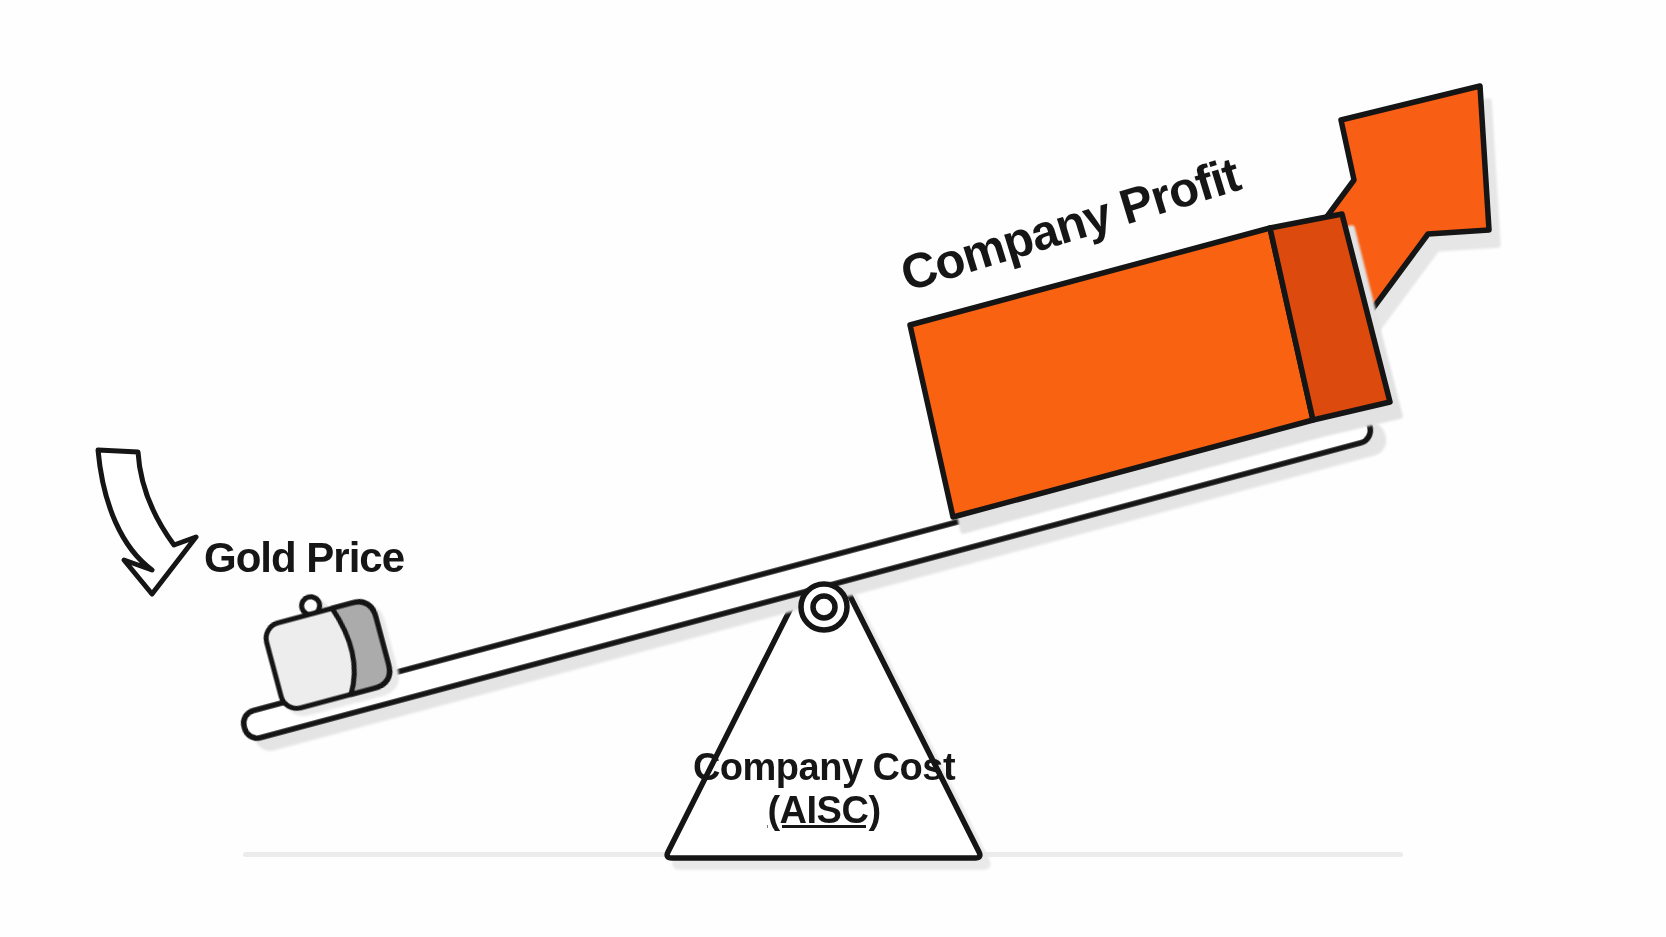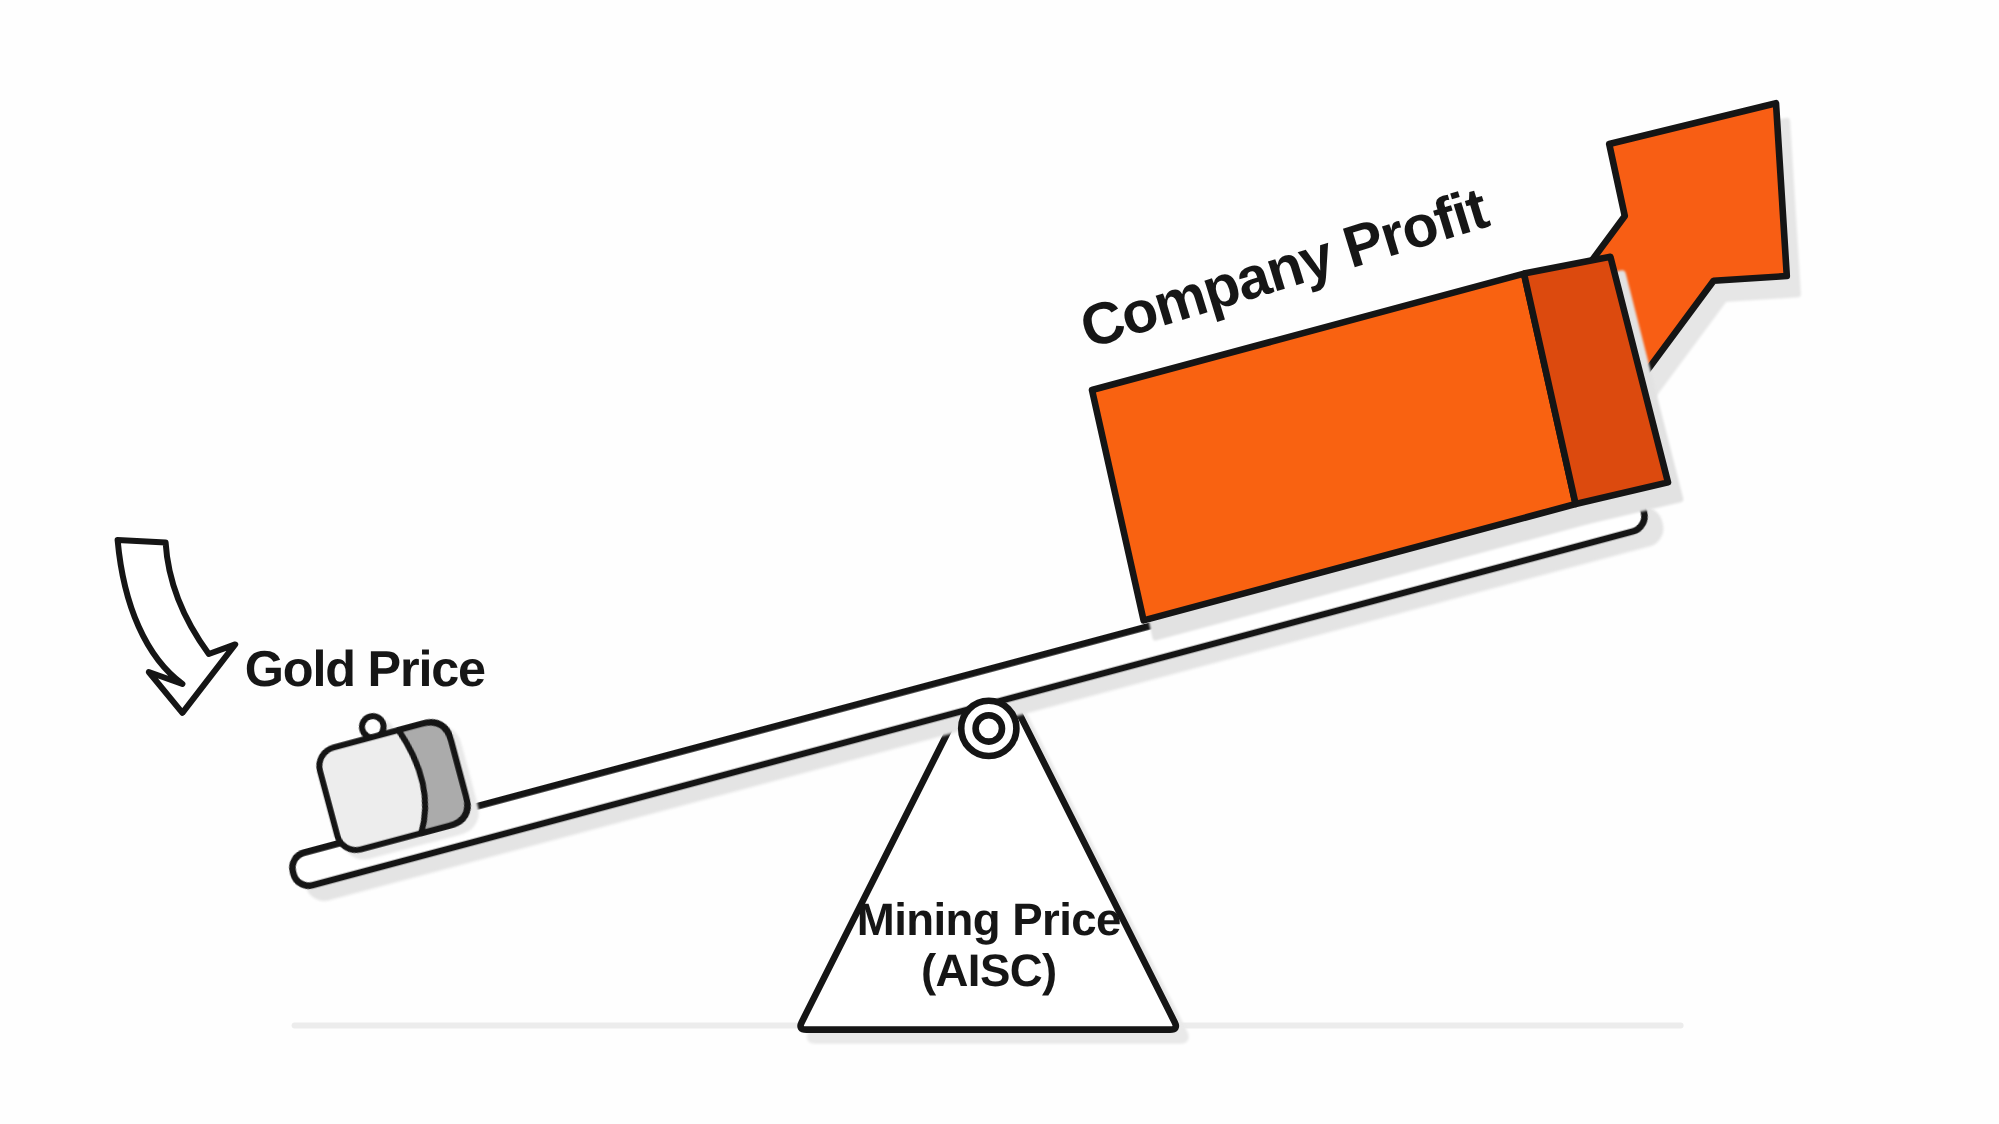--- a/index.html
+++ b/index.html
@@ -32,20 +32,21 @@
   }
   .label-mining{
     left:664px;top:746px;width:320px;
     font-size:38px;text-align:center;
     letter-spacing:-0.5px;
   }
   .label-aisc{
     left:664px;top:789px;width:320px;
     font-size:38px;text-align:center;
     letter-spacing:-0.5px;
+    text-decoration:underline;
   }
   .sh-plank{filter:drop-shadow(10px 13px 1px #e4e4e4);}
   .sh-tri{filter:drop-shadow(8px 9px 1px #e9e9e9);}
   .sh-box{filter:drop-shadow(10px 14px 1px #e2e2e2);}
   .sh-arrow{filter:drop-shadow(9px 15px 1px #e6e6e6);}
   .sh-weight{filter:drop-shadow(5px 7px 1px #e9e9e9);}
 </style>
 </head>
 <body style="background: rgb(254, 254, 254);">
 
@@ -79,16 +80,16 @@
       <path d="M 1270 228 L 1342 214 L 1390 402 L 1313 420 Z" stroke-width="5.5" stroke-linejoin="round" fill="#dc4a0e" stroke="#151515"></path>
     </g>
 
     <path d="M 98 450 C 103 505 122 548 152 570 L 124 560 L 152 594 L 196 537 L 174 545 C 152 515 140 485 138 452 Z" stroke-width="5" stroke-linejoin="round" fill="#ffffff" stroke="#151515"></path>
   </svg>
 
   <div class="label label-gold" style="color: rgb(22, 22, 22);">Gold Price</div>
 
   <div class="label label-profit" style="color: rgb(22, 22, 22);">Company Profit</div>
 
-  <div class="label label-mining" style="color: rgb(22, 22, 22);">Mining Price</div>
+  <div class="label label-mining" style="color: rgb(22, 22, 22);">Company Cost</div>
 
   <div class="label label-aisc" style="color: rgb(22, 22, 22);">(AISC)</div>
 </div>
 
 </body></html>

